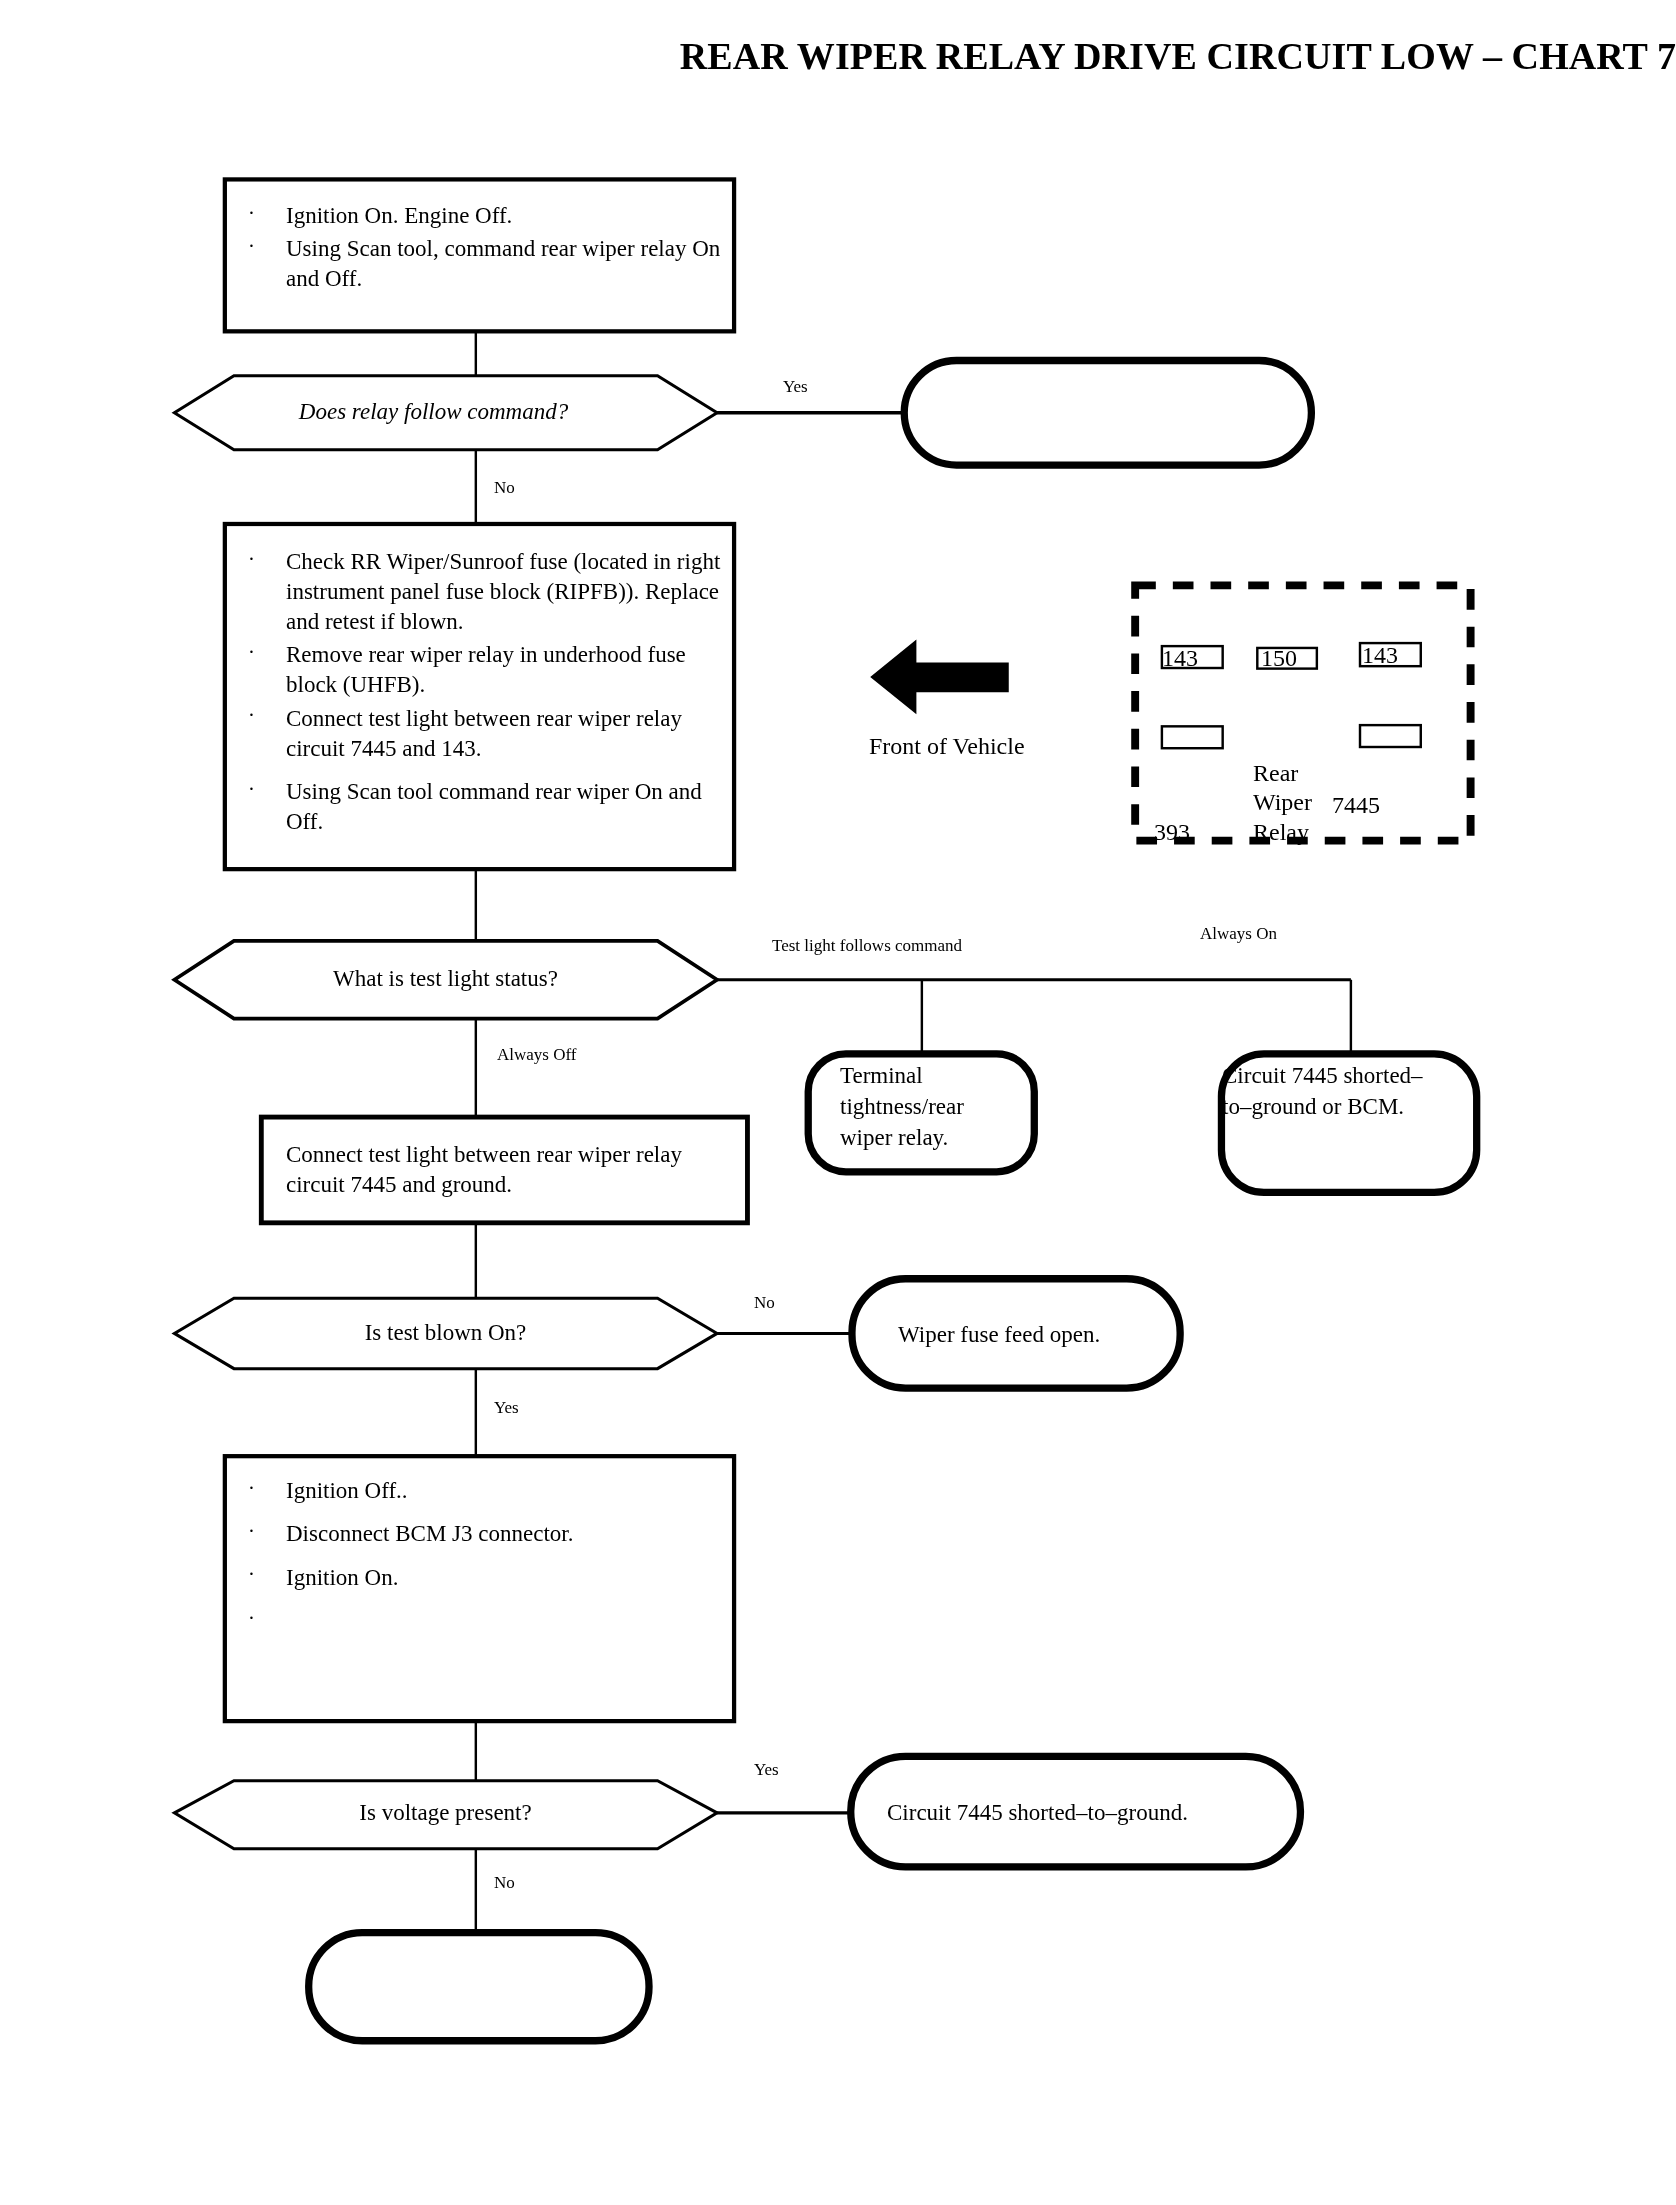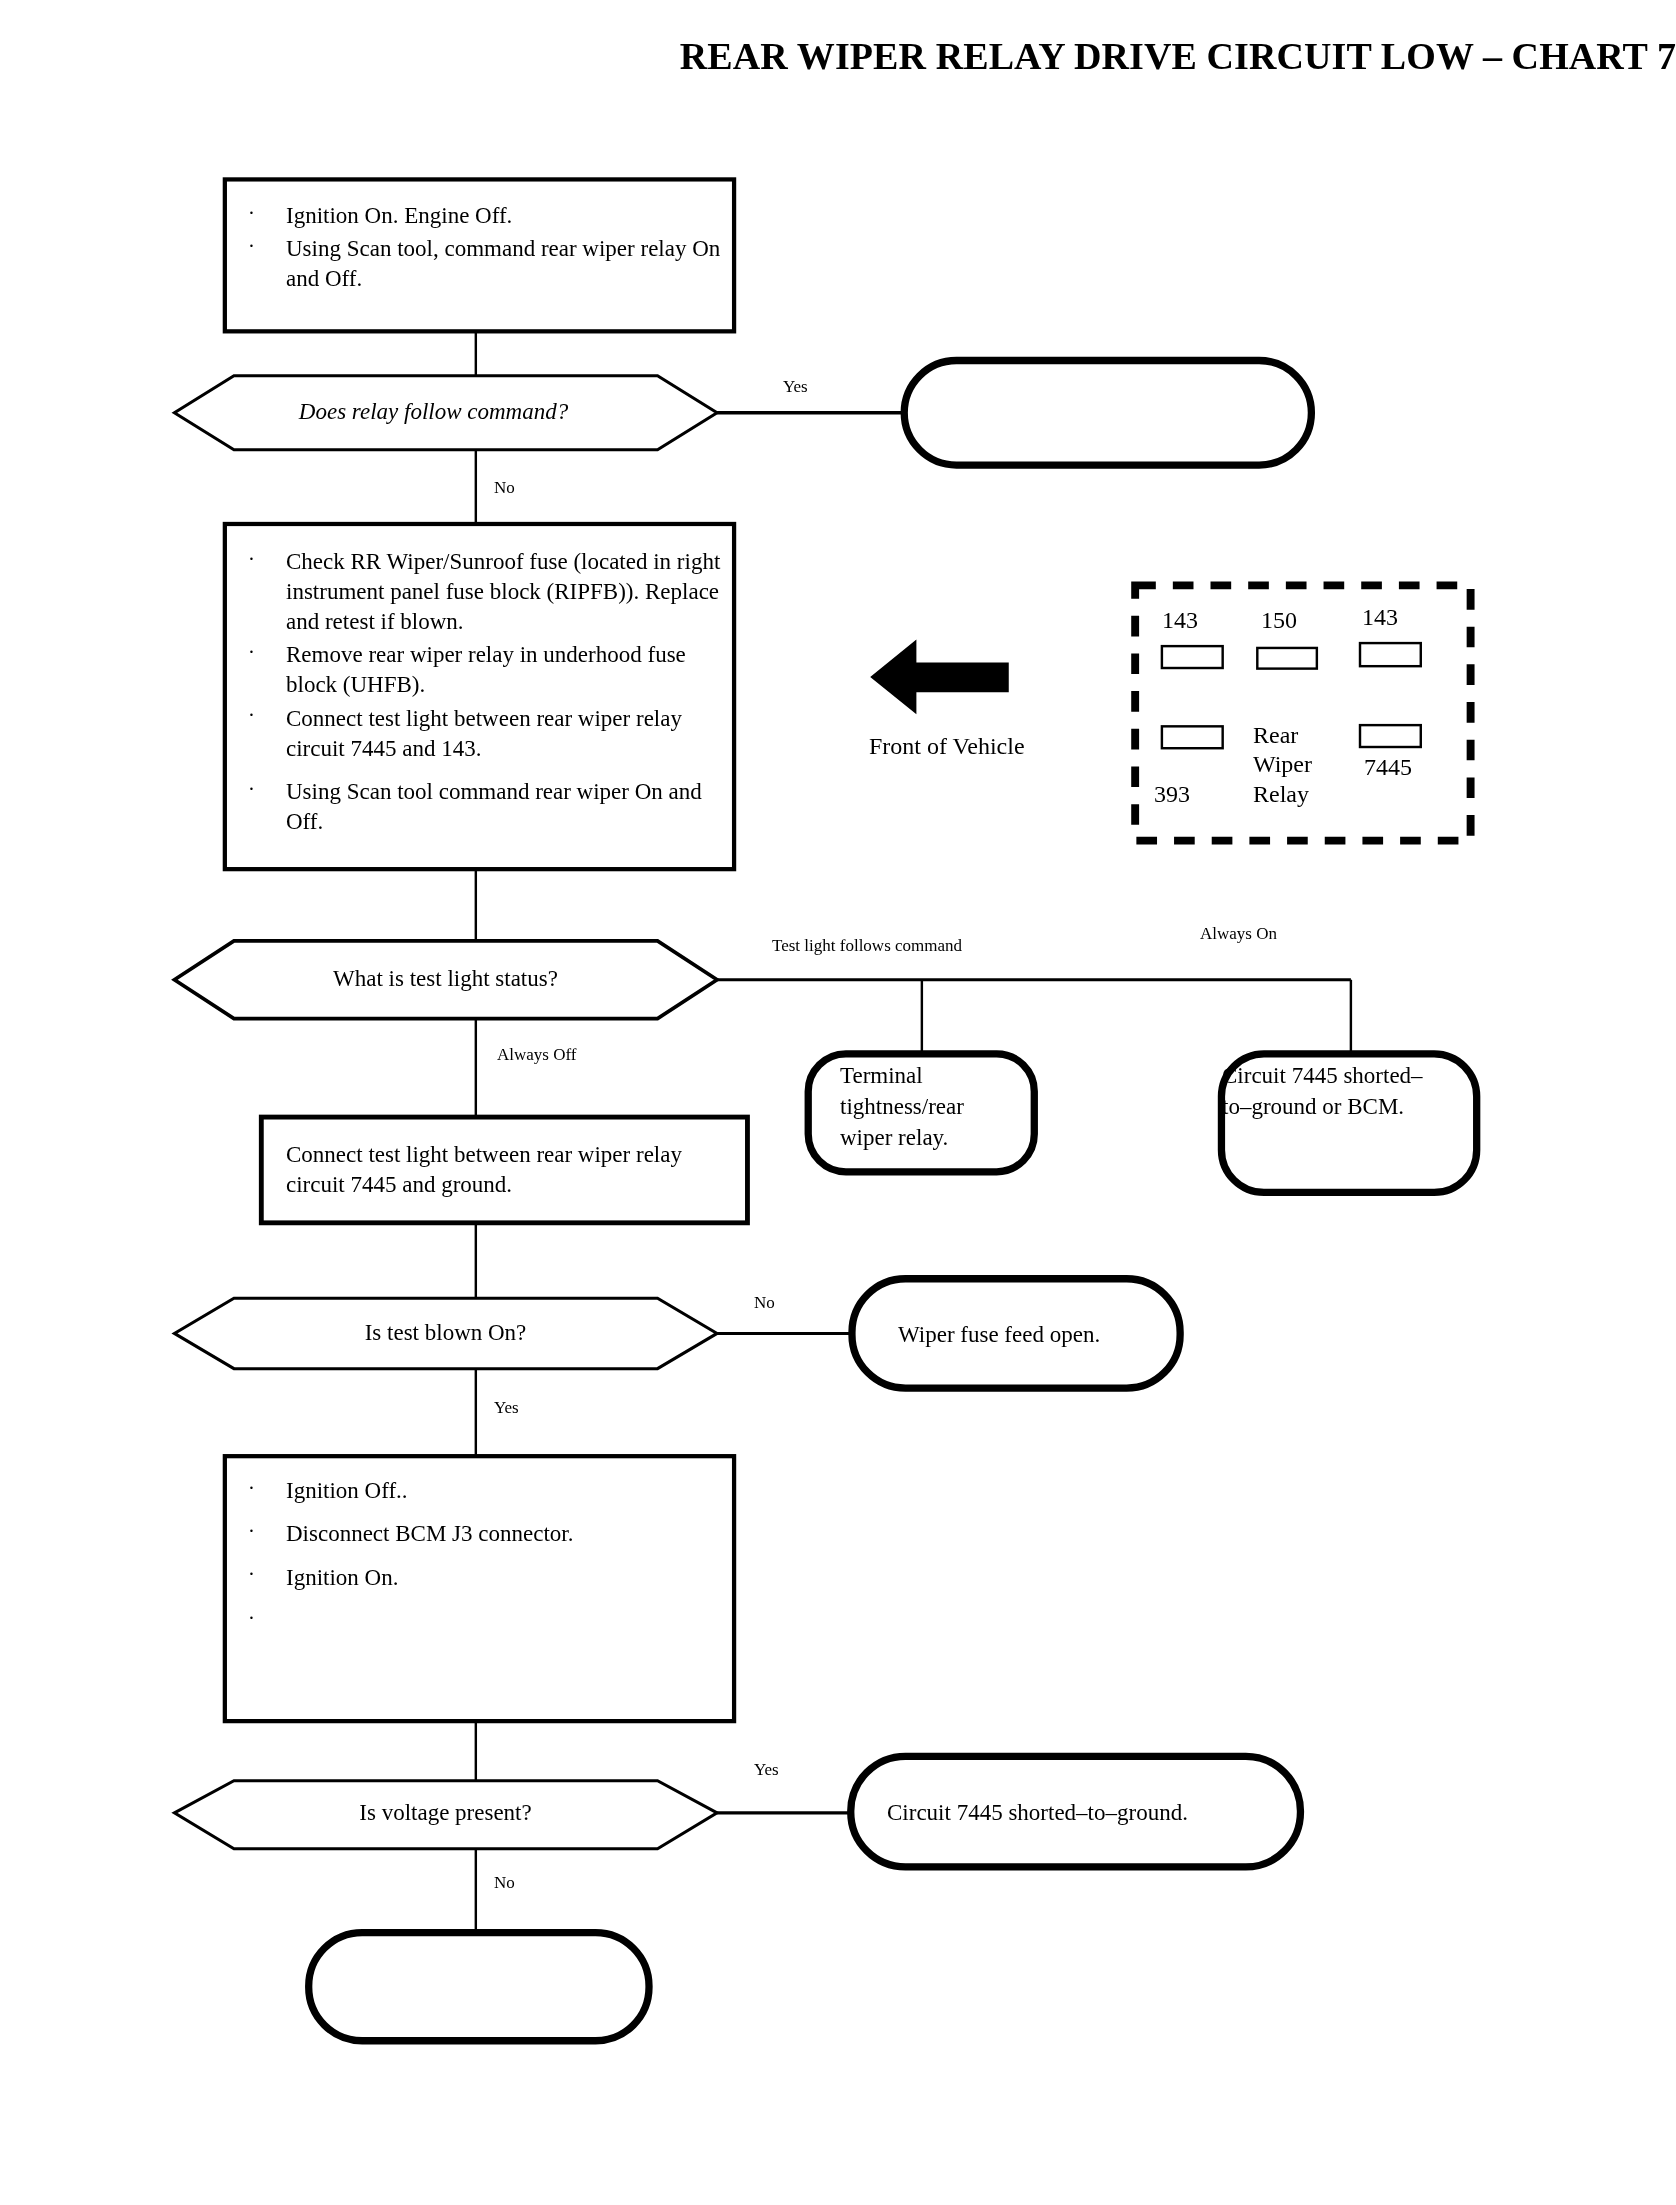--- a/index.html
+++ b/index.html
@@ -77,20 +77,21 @@
   
   .edge-lbl {
     position: absolute;
     font-size: 17px;
   }
   
   .relay-lbl {
     position: absolute;
     font-size: 24px;
     line-height: 1.22;
+    margin-top: 38px;
   }
   .front-lbl {
     position: absolute;
     font-size: 24px;
   }
 </style>
 </head>
 <body>
 
 <div id="page">
@@ -192,21 +193,21 @@
       <li style="margin-top:13.4px;"><span class="bul">·</span><span>Using Scan tool command rear wiper On and Off.</span></li>
     </ul>
   </div>
 
   <div class="front-lbl" style="left:869px; top:733px;">Front of Vehicle</div>
 
   <div class="relay-lbl" style="left:1162px; top:606px;">143</div>
   <div class="relay-lbl" style="left:1261px; top:606px;">150</div>
   <div class="relay-lbl" style="left:1362px; top:603px;">143</div>
   <div class="relay-lbl" style="left:1154px; top:780px;">393</div>
-  <div class="relay-lbl" style="left:1364px; top:753px;text-align:center;">7445</div>
+  <div class="relay-lbl" style="left:1332px; top:753px;text-align:center;">7445</div>
   <div class="relay-lbl" style="left:1253px; top:721px; width:91px;">Rear
 Wiper
 Relay</div>
 
   <div class="dec-text" style="left:174px; top:966px; width:543px;">What is test light status?</div>
 
   <div class="edge-lbl" style="left:772px; top:936px;">Test light follows command</div>
 
   <div class="edge-lbl" style="left:1200px; top:924px;">Always On</div>
 

